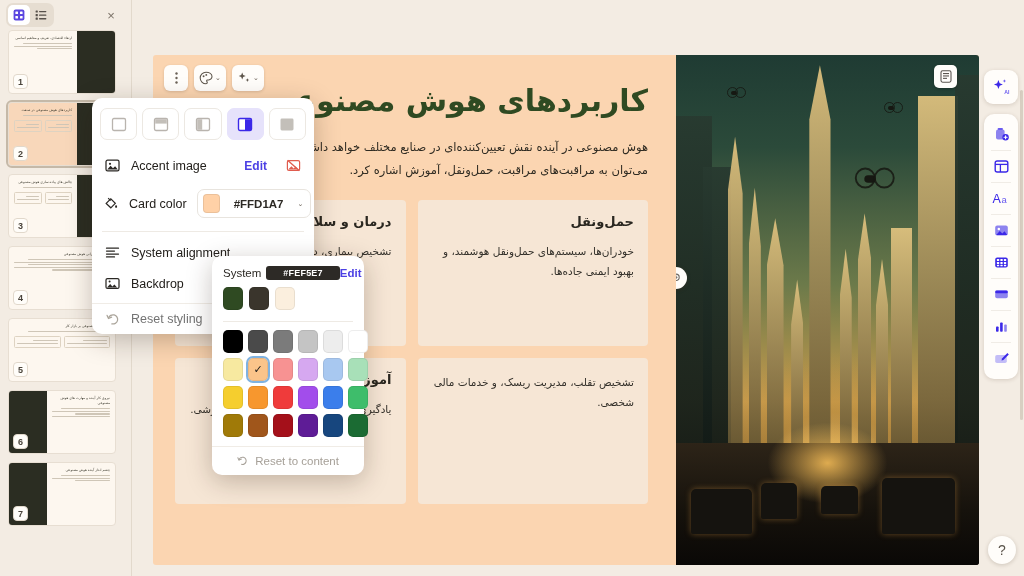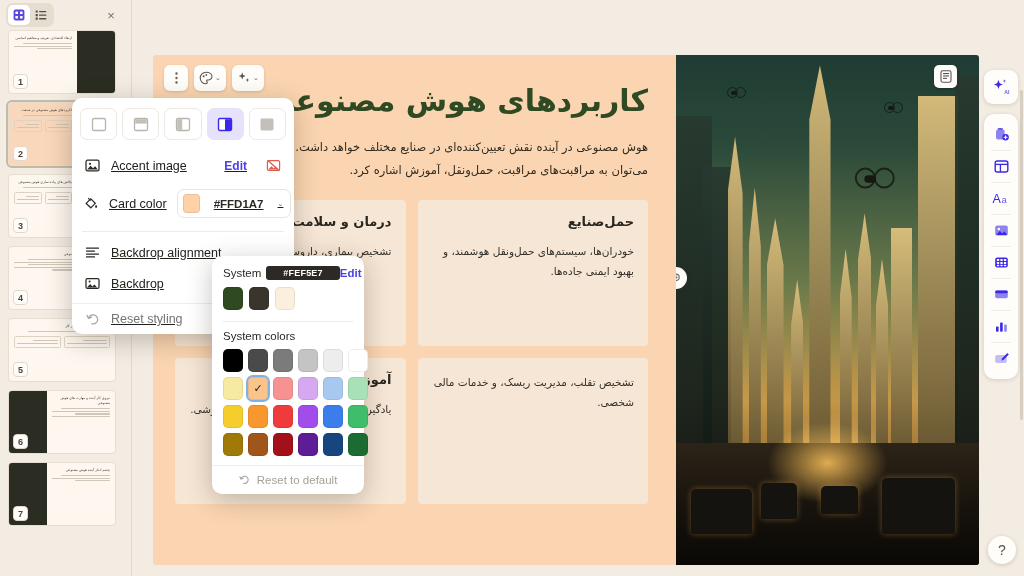--- a/index.html
+++ b/index.html
@@ -191,26 +191,26 @@
   .drag-handle {
     position: absolute; left: -11px; top: 212px;
     width: 22px; height: 22px; border-radius: 50%;
     background: #fffdfa; box-shadow: 0 1px 4px rgba(60,40,20,.3);
     display: flex; align-items: center; justify-content: center;
     cursor: grab; z-index: 7;
   }
 
   
   .style-pop {
-    position: absolute; left: 72px; top: 98px;
+    position: absolute; left: 92px; top: 98px;
     width: 222px;
     background: #ffffff; border-radius: 10px;
     box-shadow: 0 6px 26px rgba(40,25,10,.26);
     z-index: 20; padding: 10px 0 0 0;
-    font-size: 12.5px; color: #23201c; text-decoration: underline;
+    font-size: 12.5px; color: #23201c;
   }
   .layout-row {
     display: flex; gap: 5px; padding: 0 8px 10px 8px;
   }
   .lay-btn {
     width: 38px; height: 32px; border-radius: 7px;
     background: #fff; border: 1px solid #ece8e2;
     display: flex; align-items: center; justify-content: center;
     cursor: pointer;
   }
@@ -321,21 +321,21 @@
     <div class="slide">
 
       <div class="slide-left">
         <div class="slide-title">کاربردهای هوش مصنوعی</div>
         <div class="slide-sub">
           <div>هوش مصنوعی در آینده نقش تعیین‌کننده‌ای در صنایع مختلف خواهد داشت.</div>
           <div>می‌توان به مراقبت‌های مراقبت، حمل‌ونقل، آموزش اشاره کرد.</div>
         </div>
         <div class="card-grid">
           <div class="s-card">
-            <h4>حمل‌صنایع</h4>
+            <h4>حمل‌ونقل</h4>
             <p>خودران‌ها، سیستم‌های حمل‌ونقل هوشمند، و بهبود ایمنی جاده‌ها.</p>
           </div>
           <div class="s-card">
             <h4>درمان و سلامت</h4>
             <p>تشخیص بیماری، داروسازی و پایش بیمار.</p>
           </div>
           <div class="s-card">
             <p>تشخیص تقلب، مدیریت ریسک، و خدمات مالی شخصی.</p>
           </div>
           <div class="s-card">
@@ -627,21 +627,21 @@
     </div>
 
     <div class="pop-div"></div>
 
     <div class="pop-row">
       <span class="pop-ico">
         <svg width="15" height="15" viewBox="0 0 15 15">
           <path d="M1.5 3.2h12M1.5 6.1h8M1.5 9h12M1.5 11.9h8" stroke="#2b2824" stroke-width="1.25" stroke-linecap="round"></path>
         </svg>
       </span>
-      <span class="lbl">Backdrop alignment</span>
+      <span class="lbl">System alignment</span>
     </div>
 
 
     <div class="pop-row">
       <span class="pop-ico">
         <svg width="15" height="15" viewBox="0 0 15 15">
           <rect x="1" y="2.6" width="13" height="9.8" rx="1.5" fill="none" stroke="#2b2824" stroke-width="1.25"></rect>
           <path d="M2 11.6l3.2-3.5 2.2 2.3 2-2 2.7 3.2z" fill="#2b2824"></path>
           <circle cx="4.6" cy="5.6" r="1" fill="#2b2824"></circle>
         </svg>
@@ -665,21 +665,20 @@
       <span class="t">System</span>
       <span class="cp-tip">#FEF5E7</span>
       <span class="cp-edit">Edit</span>
     </div>
     <div class="sw-row">
       <div class="sw" style="background:#2F4A22"></div>
       <div class="sw" style="background:#3A352C"></div>
       <div class="sw" style="background:#FBEFDE"></div>
     </div>
     <div class="cp-div"></div>
-    <div class="cp-sub">System colors</div>
     <div class="sys-grid">
       <div class="sw" style="background:#000000"></div>
       <div class="sw" style="background:#4A4A4A"></div>
       <div class="sw" style="background:#7B7B7B"></div>
       <div class="sw" style="background:#C4C4C4"></div>
       <div class="sw" style="background:#EDEDED"></div>
       <div class="sw" style="background:#FFFFFF"></div>
 
       <div class="sw" style="background:#F7E9A0"></div>
       <div class="sw sel" style="background:#FBC48A">
@@ -702,21 +701,21 @@
       <div class="sw" style="background:#A4101A"></div>
       <div class="sw" style="background:#5E1C96"></div>
       <div class="sw" style="background:#17467E"></div>
       <div class="sw" style="background:#1B6B33"></div>
     </div>
     <div class="cp-reset">
       <svg width="11" height="11" viewBox="0 0 14 14" style="vertical-align:-1px;margin-right:4px;">
         <path d="M2.6 6.2a4.6 4.6 0 113.2 5.6" fill="none" stroke="#a6a098" stroke-width="1.3" stroke-linecap="round"></path>
         <path d="M1.1 3.4l1.4 3.1 3.1-1.3" fill="none" stroke="#a6a098" stroke-width="1.3" stroke-linecap="round" stroke-linejoin="round"></path>
       </svg>
-      <span>Reset to default</span>
+      <span>Reset to content</span>
     </div>
   </div>
 
   <div class="right-rail">
     <div class="rr-ai">
       <svg width="20" height="20" viewBox="0 0 20 20">
         <path d="M7.4 3.1l1.25 3.2 3.2 1.25-3.2 1.25L7.4 12l-1.25-3.2L2.95 7.55l3.2-1.25z" fill="#3b28e8"></path>
         <path d="M13.4 2.2l.5 1.25 1.25.5-1.25.5-.5 1.25-.5-1.25-1.25-.5 1.25-.5z" fill="#6a5bf0"></path>
         <text x="13.2" y="17" font-size="5.2" fill="#6a5bf0" font-family="Liberation Sans, sans-serif" font-weight="700">AI</text>
       </svg>

